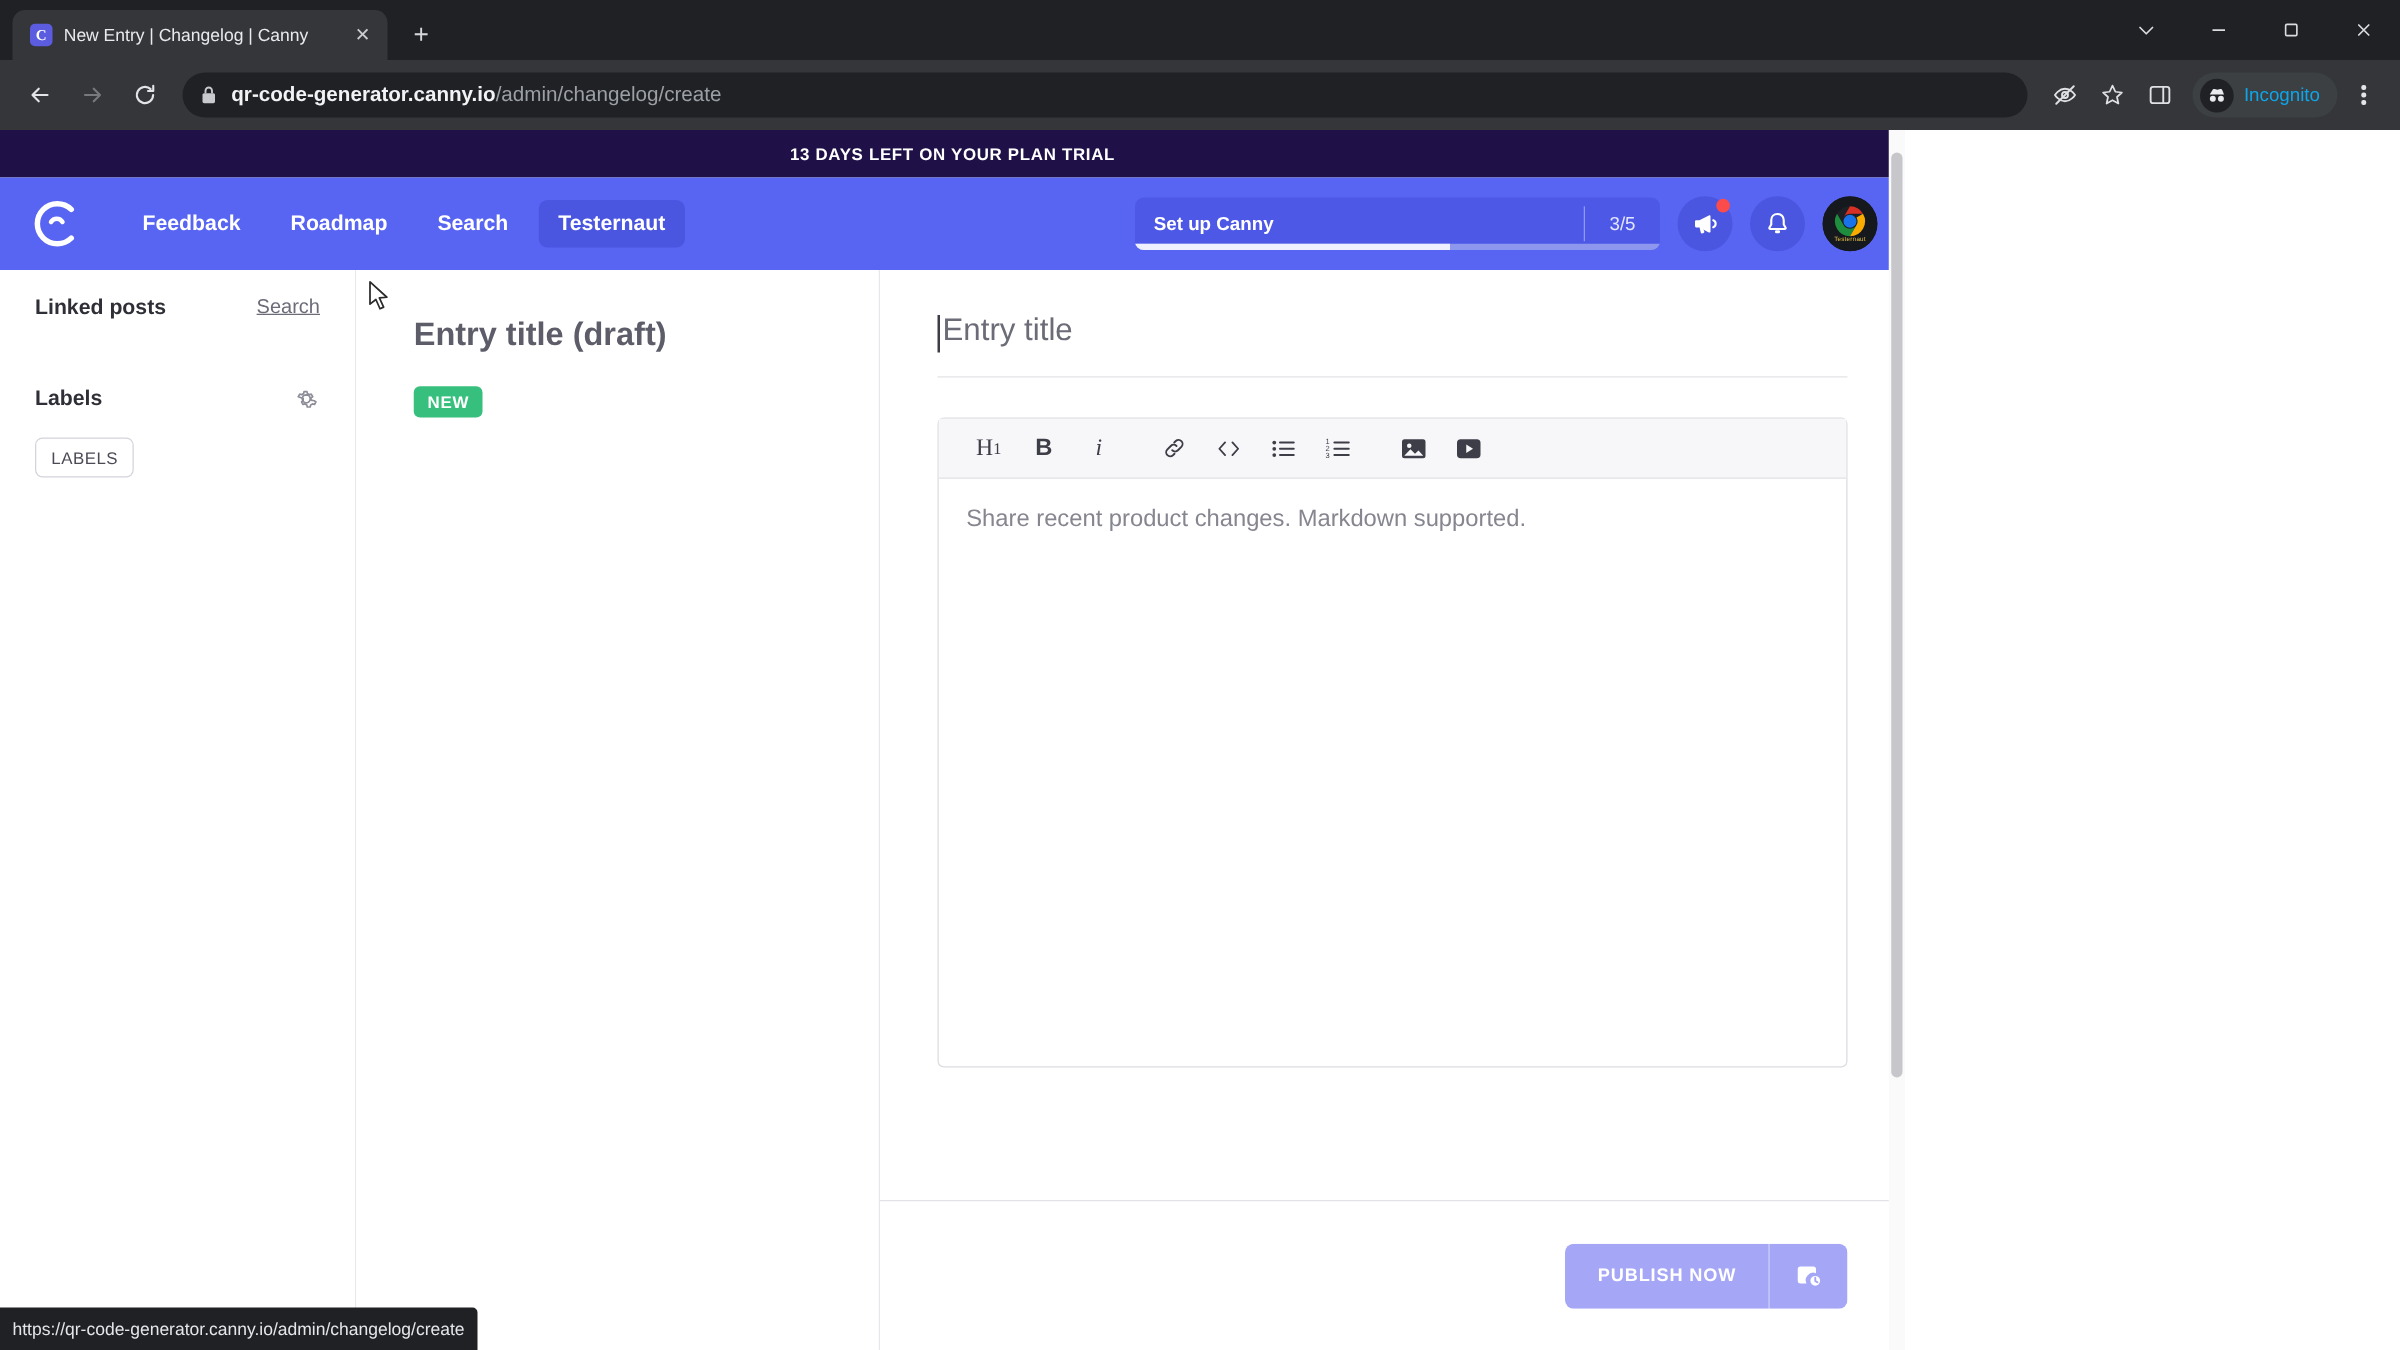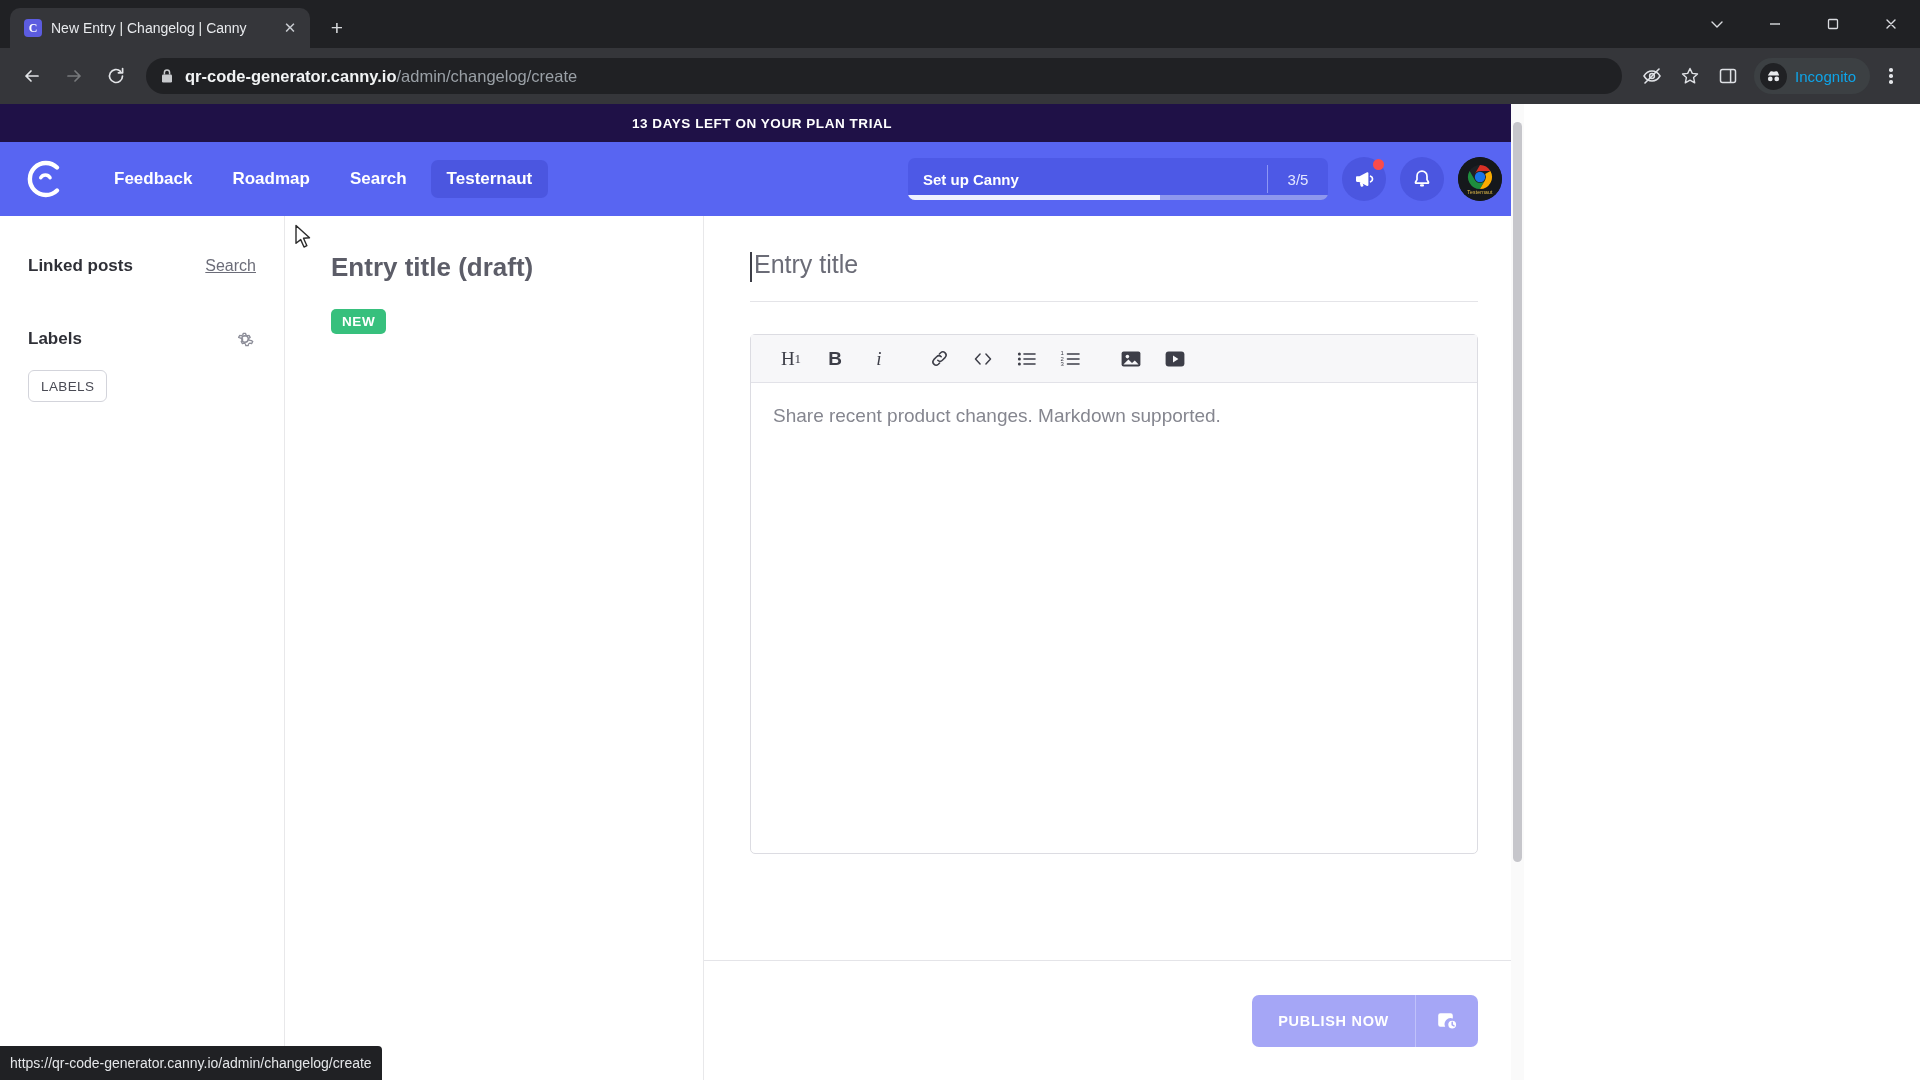--- a/index.html
+++ b/index.html
@@ -135,21 +135,21 @@
   }
   .avatar-name {
     position:absolute; bottom:6px; left:0; right:0; text-align:center;
     font-size:5px; color:#e8c14b; letter-spacing:.2px;
   }
 
   
   .workspace { display:flex; height:calc(976px - 38px - 74px); background:#fff; }
 
   .sidebar {
-    width:285px; flex:none; padding:40px 28px 0 28px;
+    width:285px; flex:none; padding:20px 28px 0 28px;
     border-right:1px solid #e8e8ea; background:#fff;
   }
   .side-row {
     display:flex; align-items:center; justify-content:space-between;
   }
   .side-title { font-size:17px; font-weight:700; color:#2f3037; }
   .side-link { font-size:16px; color:#6b6c78; text-decoration:underline; }
   .side-section { margin-top:52px; }
   .check-row { display:flex; align-items:center; gap:14px; margin-top:14px; }
   .checkbox {

